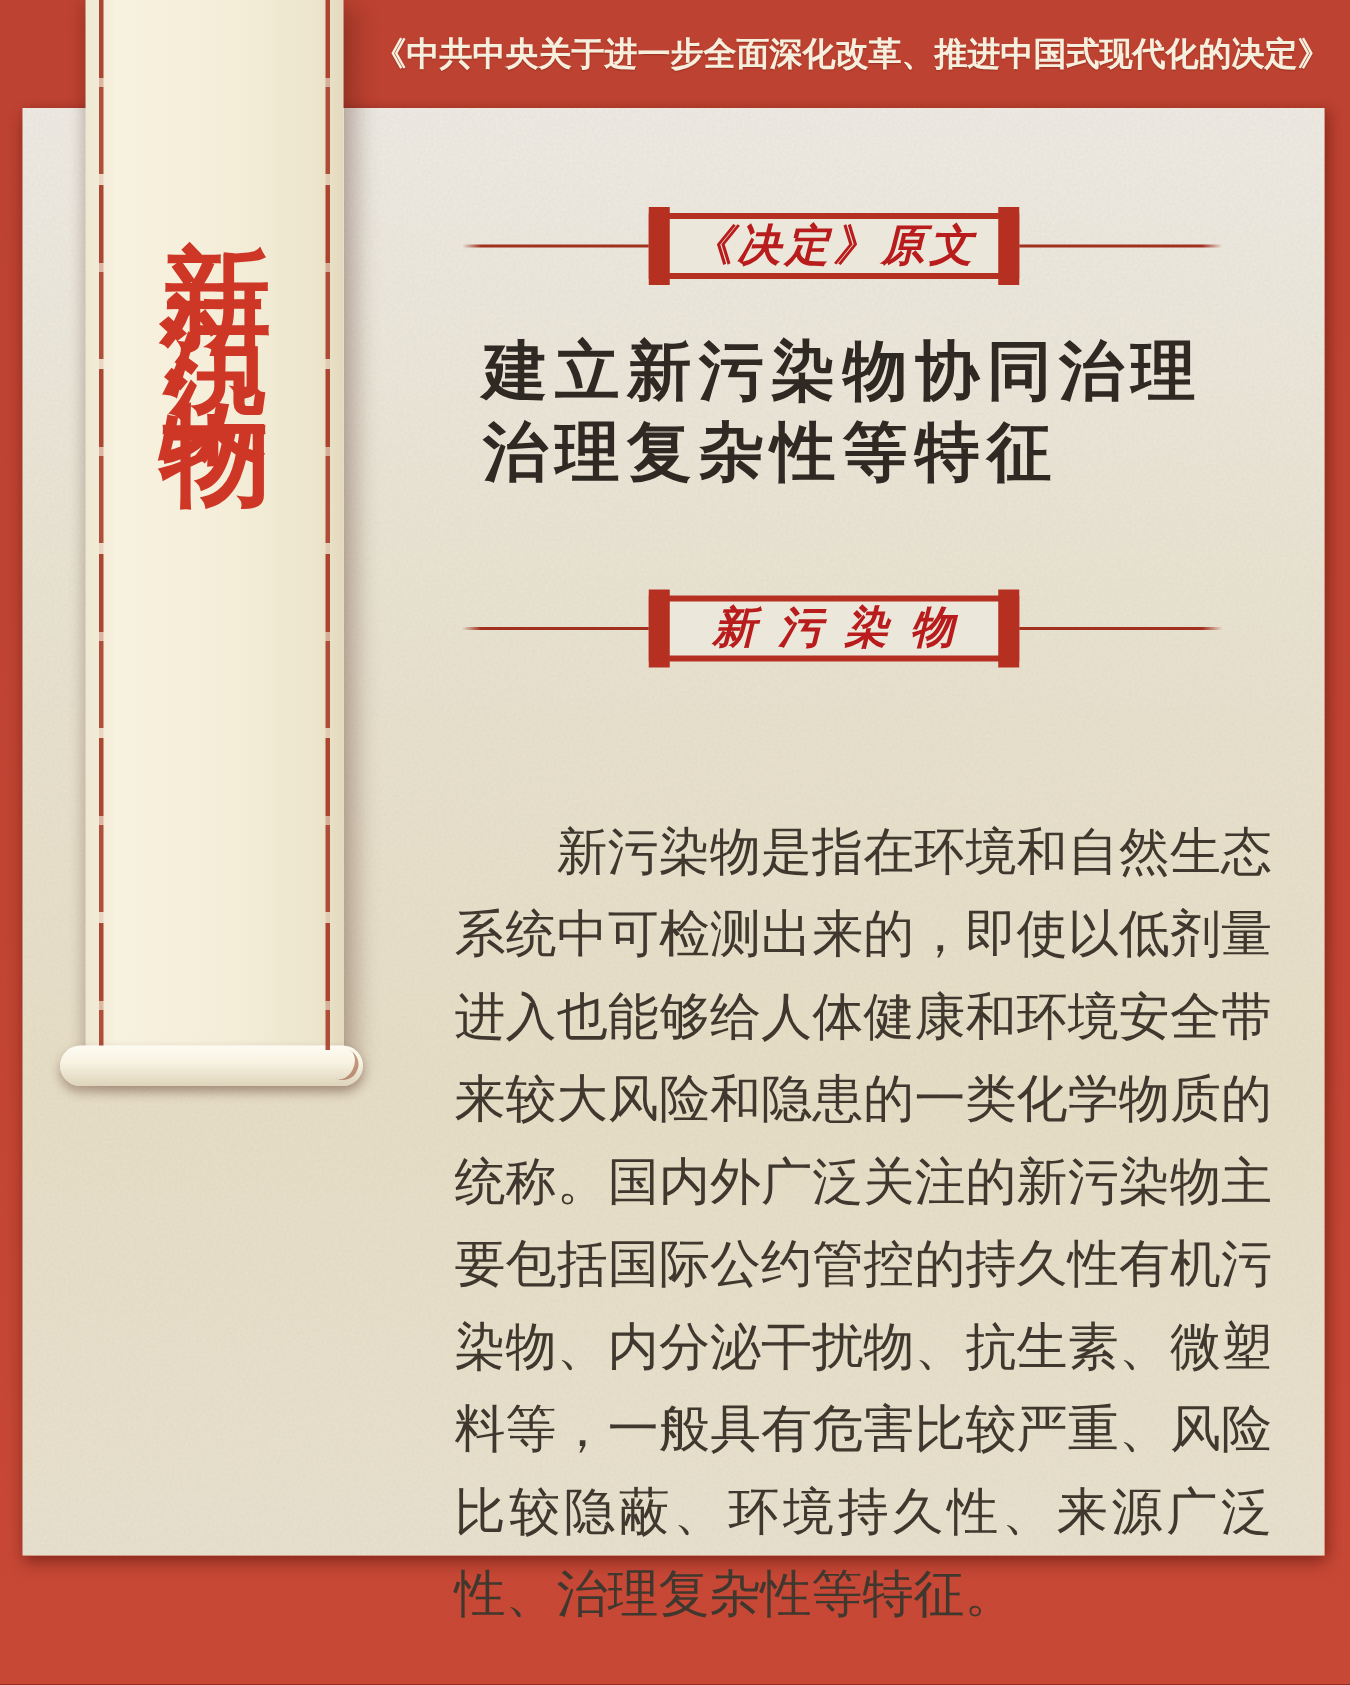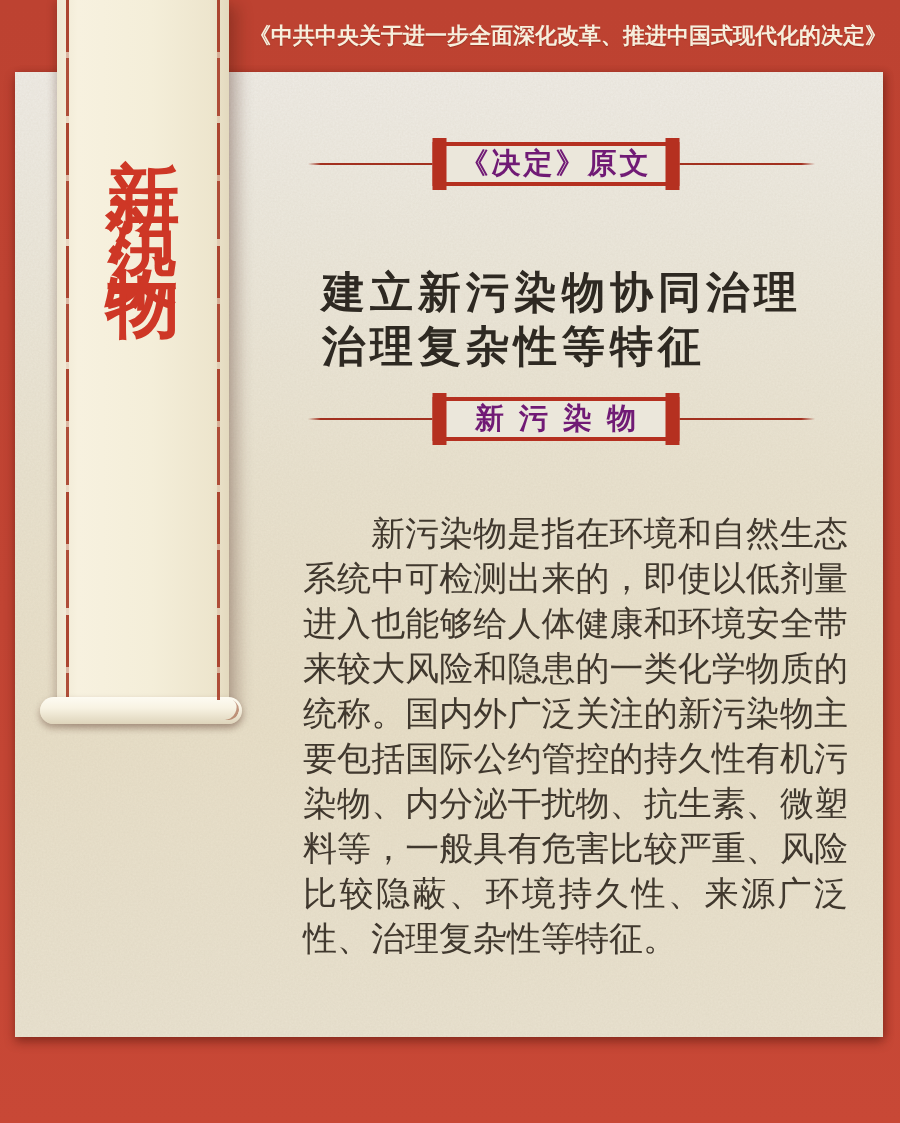--- a/index.html
+++ b/index.html
@@ -142,46 +142,46 @@
     top: -8px; bottom: -8px;
     width: 14px;
     background: #b53020;
   }
   .badge::before { left: -4px; }
   .badge::after  { right: -4px; }
 
   .badge-label {
     font-size: 29px;
     font-weight: bold;
-    color: #701a75;
+    color: #b91c1c;
     letter-spacing: 3px;
     white-space: nowrap;
+    font-style: italic;
   }
   .badge-label.spread { letter-spacing: 15px; text-indent: 15px; }
 
   
   .heading {
     position: absolute;
     left: 322px; top: 222px;
     font-size: 43px;
     line-height: 54px;
     font-weight: 700;
     color: #2e2922;
     letter-spacing: 5px;
     white-space: nowrap;
-    margin-top: 44px;
   }
 
   
   .definition {
     position: absolute;
-    left: 303px; top: 511px;
+    left: 303px; top: 541px;
     width: 545px;
     font-size: 34px;
-    line-height: 45px;
+    line-height: 55px;
     color: #40382e;
     text-align: justify;
     text-indent: 68px;
   }
 </style>
 </head>
 <body>
 
 <div class="page">
 

